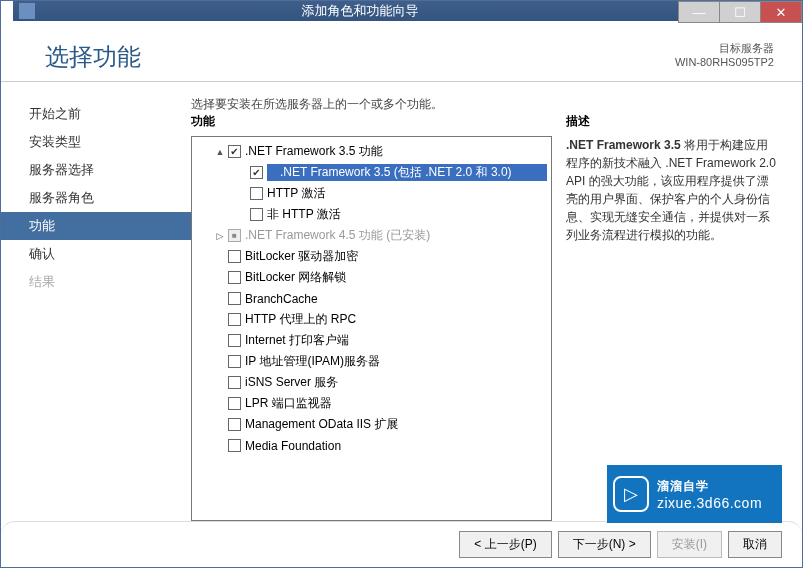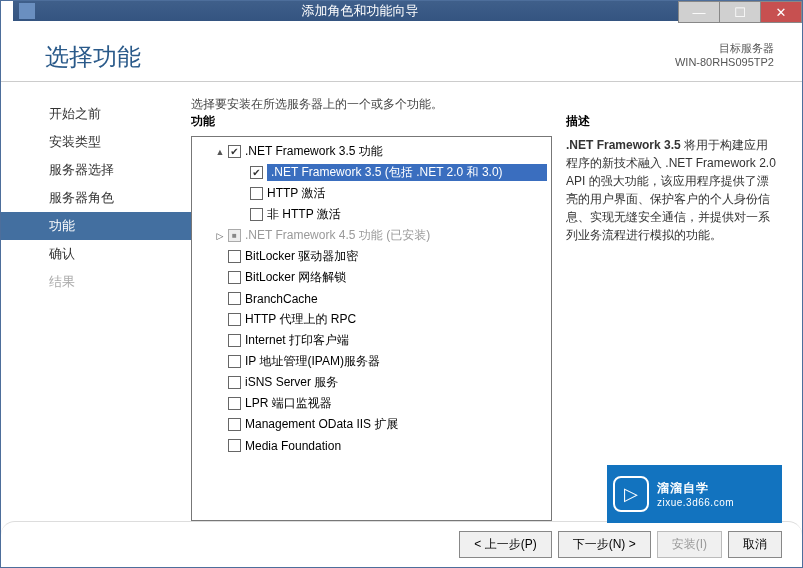--- a/index.html
+++ b/index.html
@@ -11,55 +11,55 @@
   .win-buttons { display: flex; height: 100%; }
   .win-btn { width: 42px; height: 22px; border: 1px solid #888; background: #d0d0d0; display: flex; align-items: center; justify-content: center; font-size: 13px; margin-left: -1px; }
   .win-btn.close { background: #c75050; color: #fff; }
 
   .header-area { padding: 20px 28px 8px 44px; display: flex; justify-content: space-between; align-items: flex-start; border-bottom: 1px solid #ccc; }
   .page-title { font-size: 24px; color: #2a5a8a; font-weight: 300; }
   .server-info { text-align: right; font-size: 11px; color: #555; line-height: 1.3; }
 
   .body-area { flex: 1; display: flex; overflow: hidden; }
   .sidebar { width: 190px; padding: 18px 0 0 0; }
-  .sidebar-item { height: 28px; line-height: 28px; padding-left: 48px; font-size: 13px; color: #333; cursor: pointer; }
+  .sidebar-item { height: 28px; line-height: 28px; padding-left: 28px; font-size: 13px; color: #333; cursor: pointer; }
   .sidebar-item.active { background: #436fa0; color: #fff; }
   .sidebar-item.disabled { color: #aaa; cursor: default; }
 
   .main { flex: 1; display: flex; flex-direction: column; padding: 14px 24px 0 0; }
   .intro { color: #444; font-size: 12px; }
   .columns { flex: 1; display: flex; gap: 14px; overflow: hidden; }
   .col { display: flex; flex-direction: column; }
   .col.features { flex: 1; }
   .col.desc { width: 212px; }
   .col-header { font-weight: bold; font-size: 12px; margin-bottom: 6px; }
   .tree-box { flex: 1; border: 1px solid #777; overflow-y: scroll; padding: 4px 0; background: #fff; }
   .tree-row { display: flex; align-items: center; height: 21px; font-size: 12px; padding-right: 4px; }
   .indent { display: inline-block; width: 22px; }
   .expander { width: 12px; height: 12px; display: inline-flex; align-items: center; justify-content: center; font-size: 9px; color: #555; margin-right: 2px; cursor: pointer; }
   .chk { width: 13px; height: 13px; border: 1px solid #666; display: inline-flex; align-items: center; justify-content: center; font-size: 10px; margin-right: 4px; background: #fff; cursor: pointer; }
   .chk.checked::after { content: "✔"; color: #333; }
   .chk.disabled { background: #eee; border-color: #aaa; }
   .chk.partial::after { content: "■"; color: #888; font-size: 8px; }
   .row-label { flex: 1; white-space: nowrap; overflow: hidden; text-overflow: clip; }
-  .tree-row.selected .row-label { background: #3a6ebf; color: #fff; padding: 0 4px; }
+  .tree-row.selected .row-label { background: #3a6ebf; color: #fff; padding: 0 13px; }
   .tree-row.disabled .row-label { color: #999; }
 
   .desc-text { font-size: 12px; color: #333; line-height: 1.5; }
   .desc-text .lead { font-weight: bold; }
 
   .footer { height: 46px; border-top: 1px solid #ddd; display: flex; align-items: center; justify-content: flex-end; gap: 6px; padding-right: 20px; border-radius: 14px; }
   .footer button { padding: 4px 14px; font-size: 12px; border: 1px solid #888; background: #f0f0f0; cursor: pointer; }
   .footer button:disabled { color: #999; border-color: #bbb; cursor: default; }
 
   .watermark { position: absolute; right: 20px; bottom: 44px; background: #1273bf; color: #fff; width: 175px; height: 58px; display: flex; align-items: center; gap: 8px; padding: 6px; }
   .wm-play { width: 36px; height: 36px; border: 2px solid #fff; border-radius: 8px; display: flex; align-items: center; justify-content: center; font-size: 18px; }
   .wm-text span { display: block; }
   .wm-cn { font-size: 12px; font-weight: bold; letter-spacing: 1px; }
-  .wm-sub { font-size: 10px; letter-spacing: 0.5px; }
+  .wm-sub { font-size: 14px; letter-spacing: 0.5px; }
 
   .tree-box::-webkit-scrollbar { width: 16px; }
   .tree-box::-webkit-scrollbar-track { background: #eee; border-left: 1px solid #ccc; }
   .tree-box::-webkit-scrollbar-thumb { background: #c0c0c0; border: 1px solid #999; }
 </style>
 </head>
 <body>
 
 <div class="window">
 

